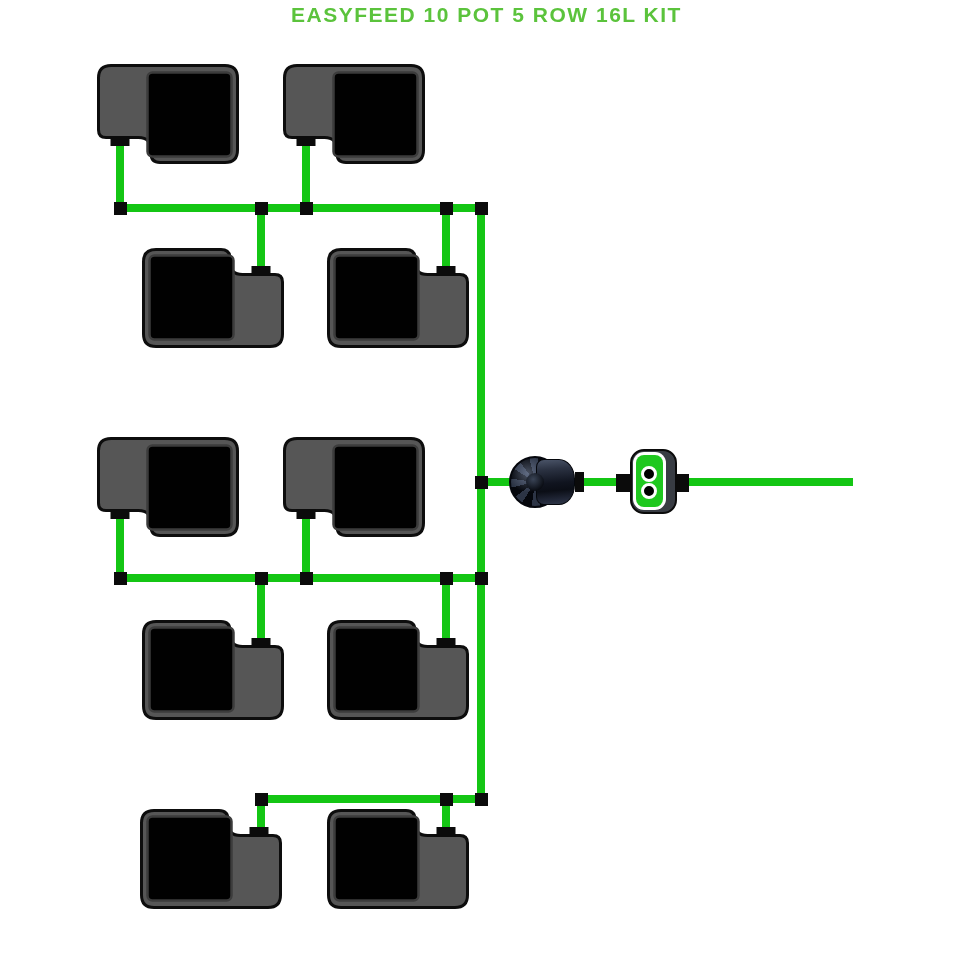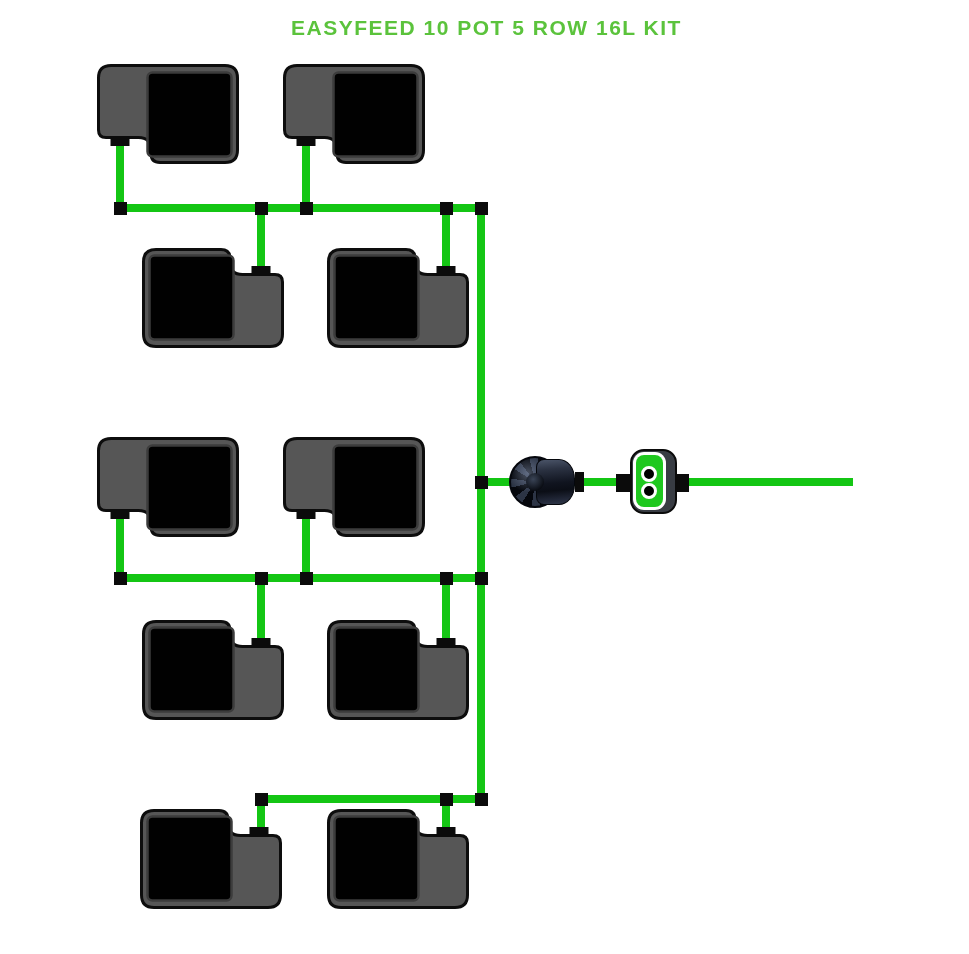--- a/index.html
+++ b/index.html
@@ -2,21 +2,21 @@
 <html><head>
 <meta charset="utf-8">
 <style>
   html,body{margin:0;padding:0;background:#ffffff;}
   #canvas{
     position:relative;width:969px;height:954px;background:#ffffff;overflow:hidden;
     font-family:"Liberation Sans", sans-serif;
   }
   #title{
     position:absolute;left:4px;right:0;top:3px;text-align:center;
-    font-size:21px;font-weight:bold;letter-spacing:1.5px;margin:13px;
+    font-size:21px;font-weight:bold;letter-spacing:1.5px;margin:0;
   }
   .tube{position:absolute;z-index:1;}
   .junction{position:absolute;width:13px;height:13px;z-index:2;}
   .pot{position:absolute;width:142px;height:100px;z-index:3;}
   .iconnector{position:absolute;z-index:4;}
   
   .pump{position:absolute;z-index:5;}
   .pump .body{
     position:absolute;left:27px;top:4px;width:39px;height:46px;
     border-radius:8px 16px 16px 8px / 8px 20px 20px 8px;

